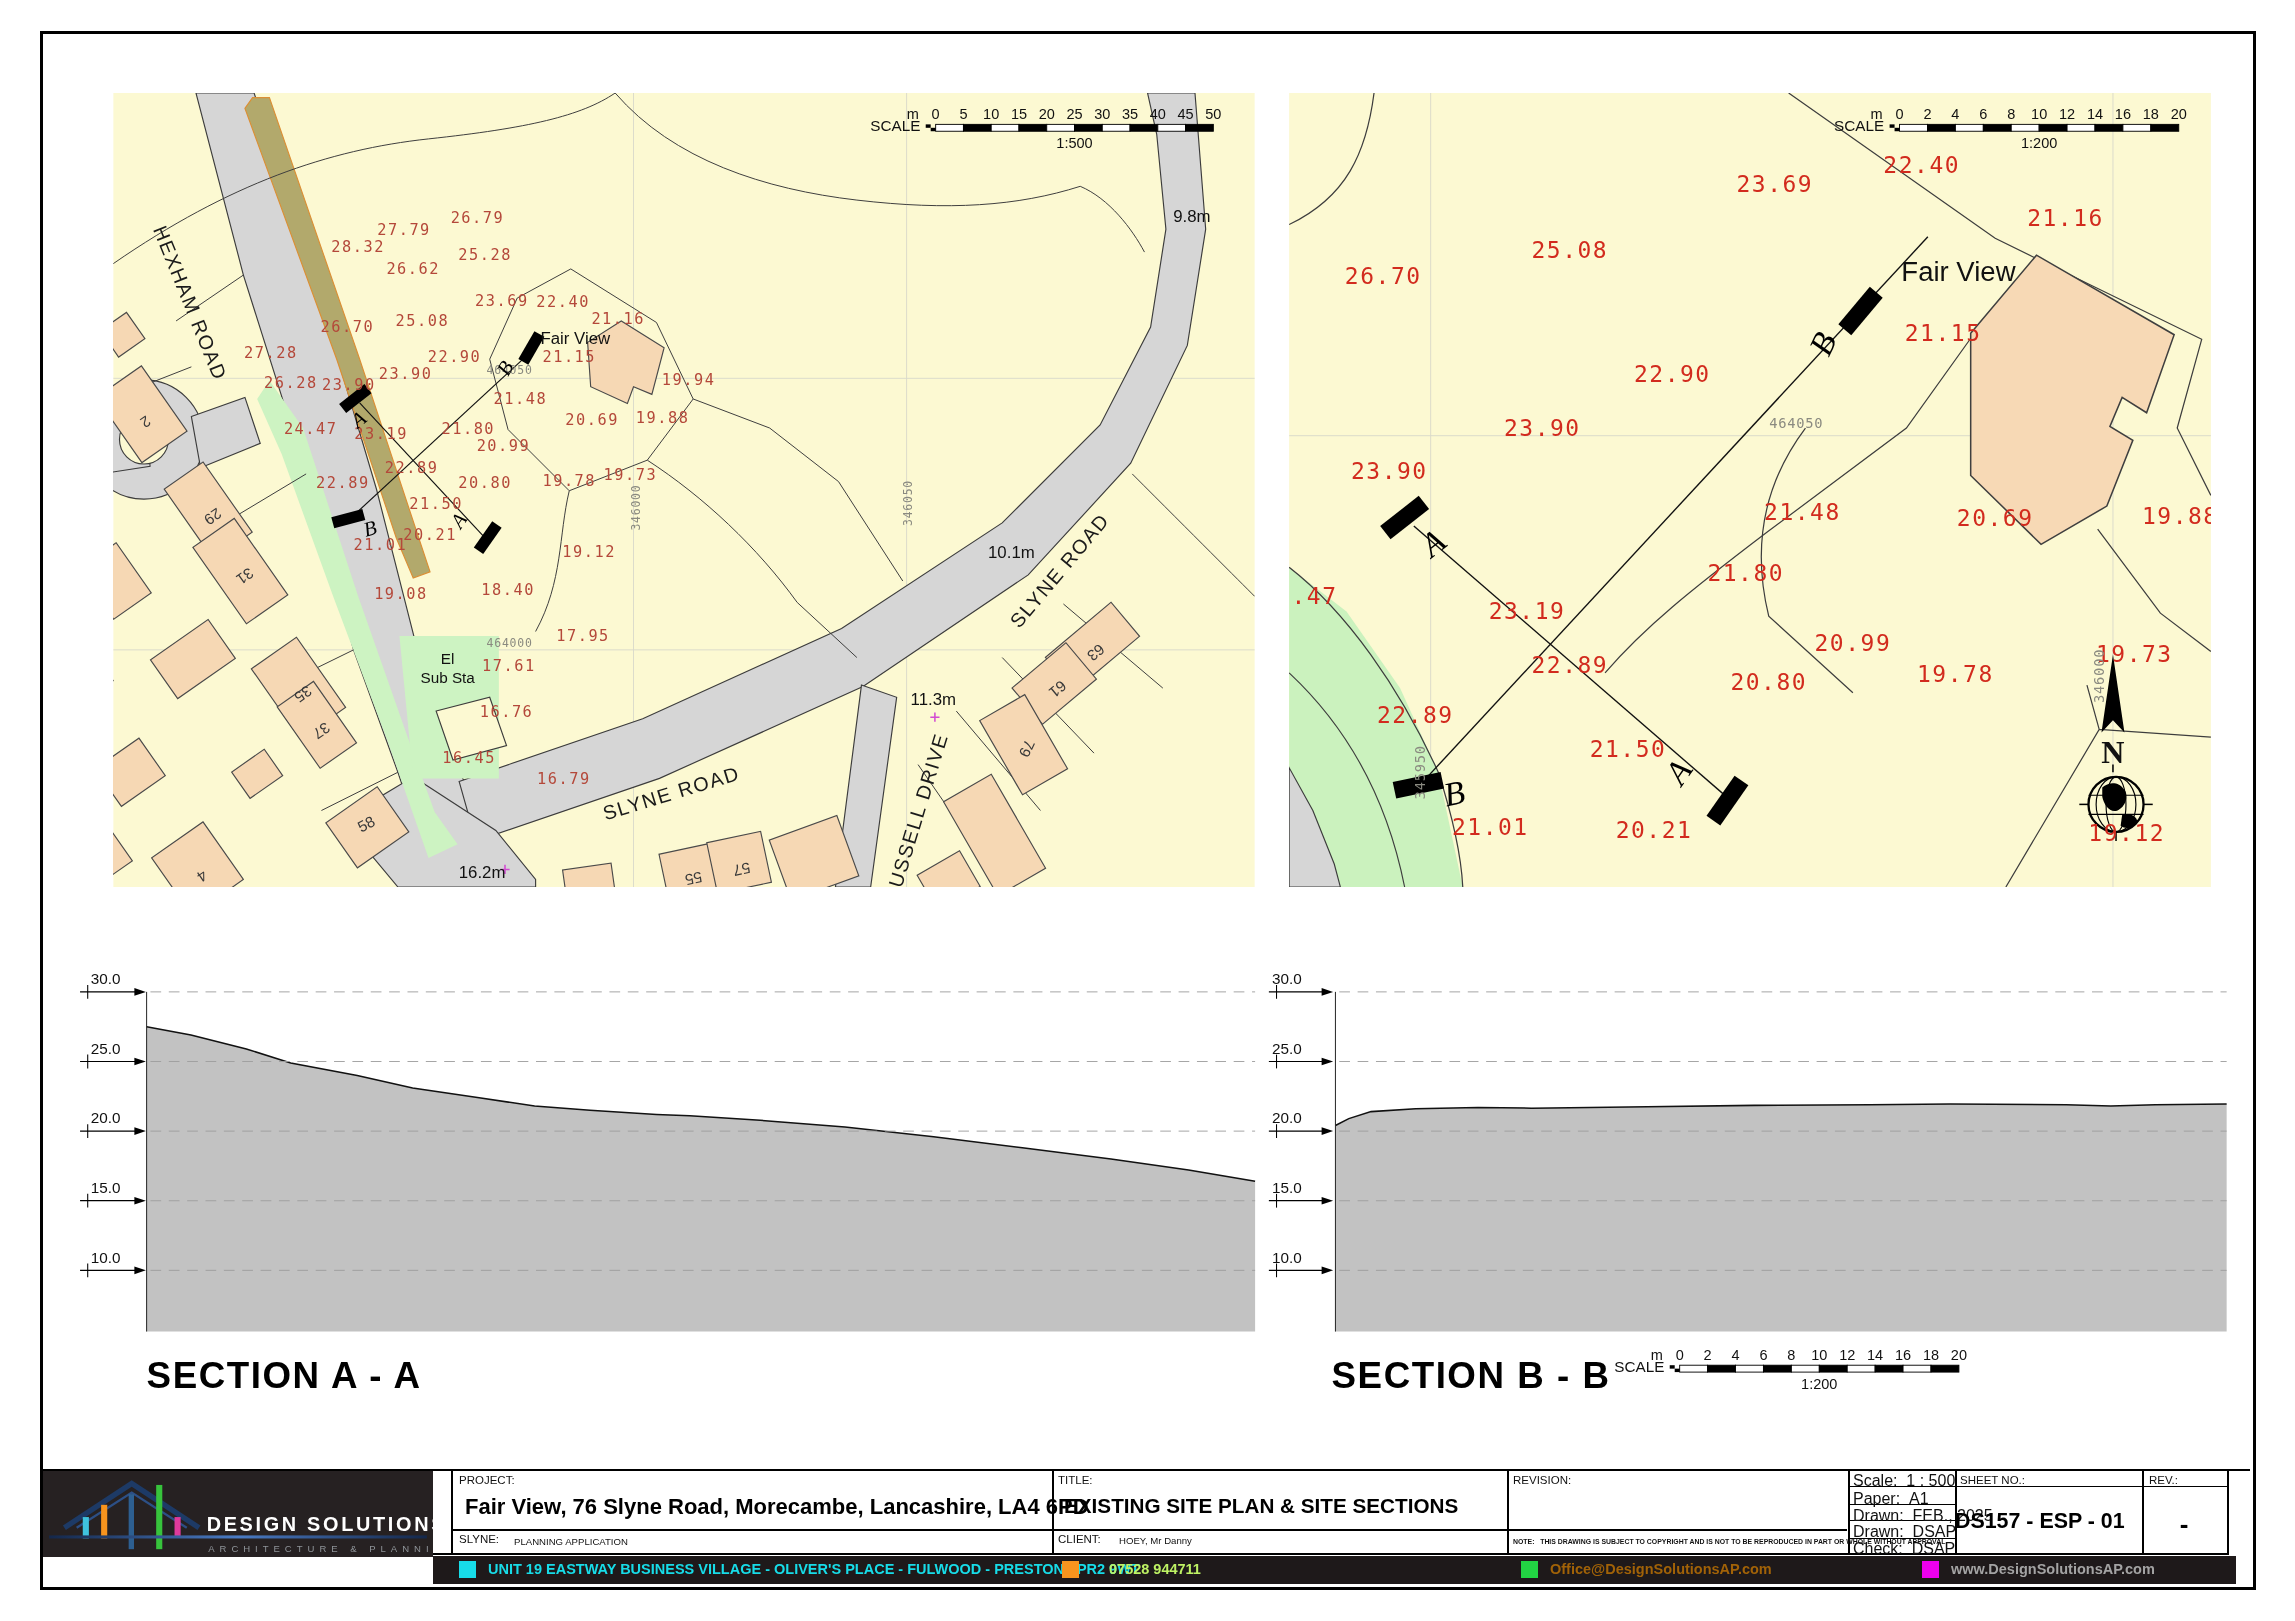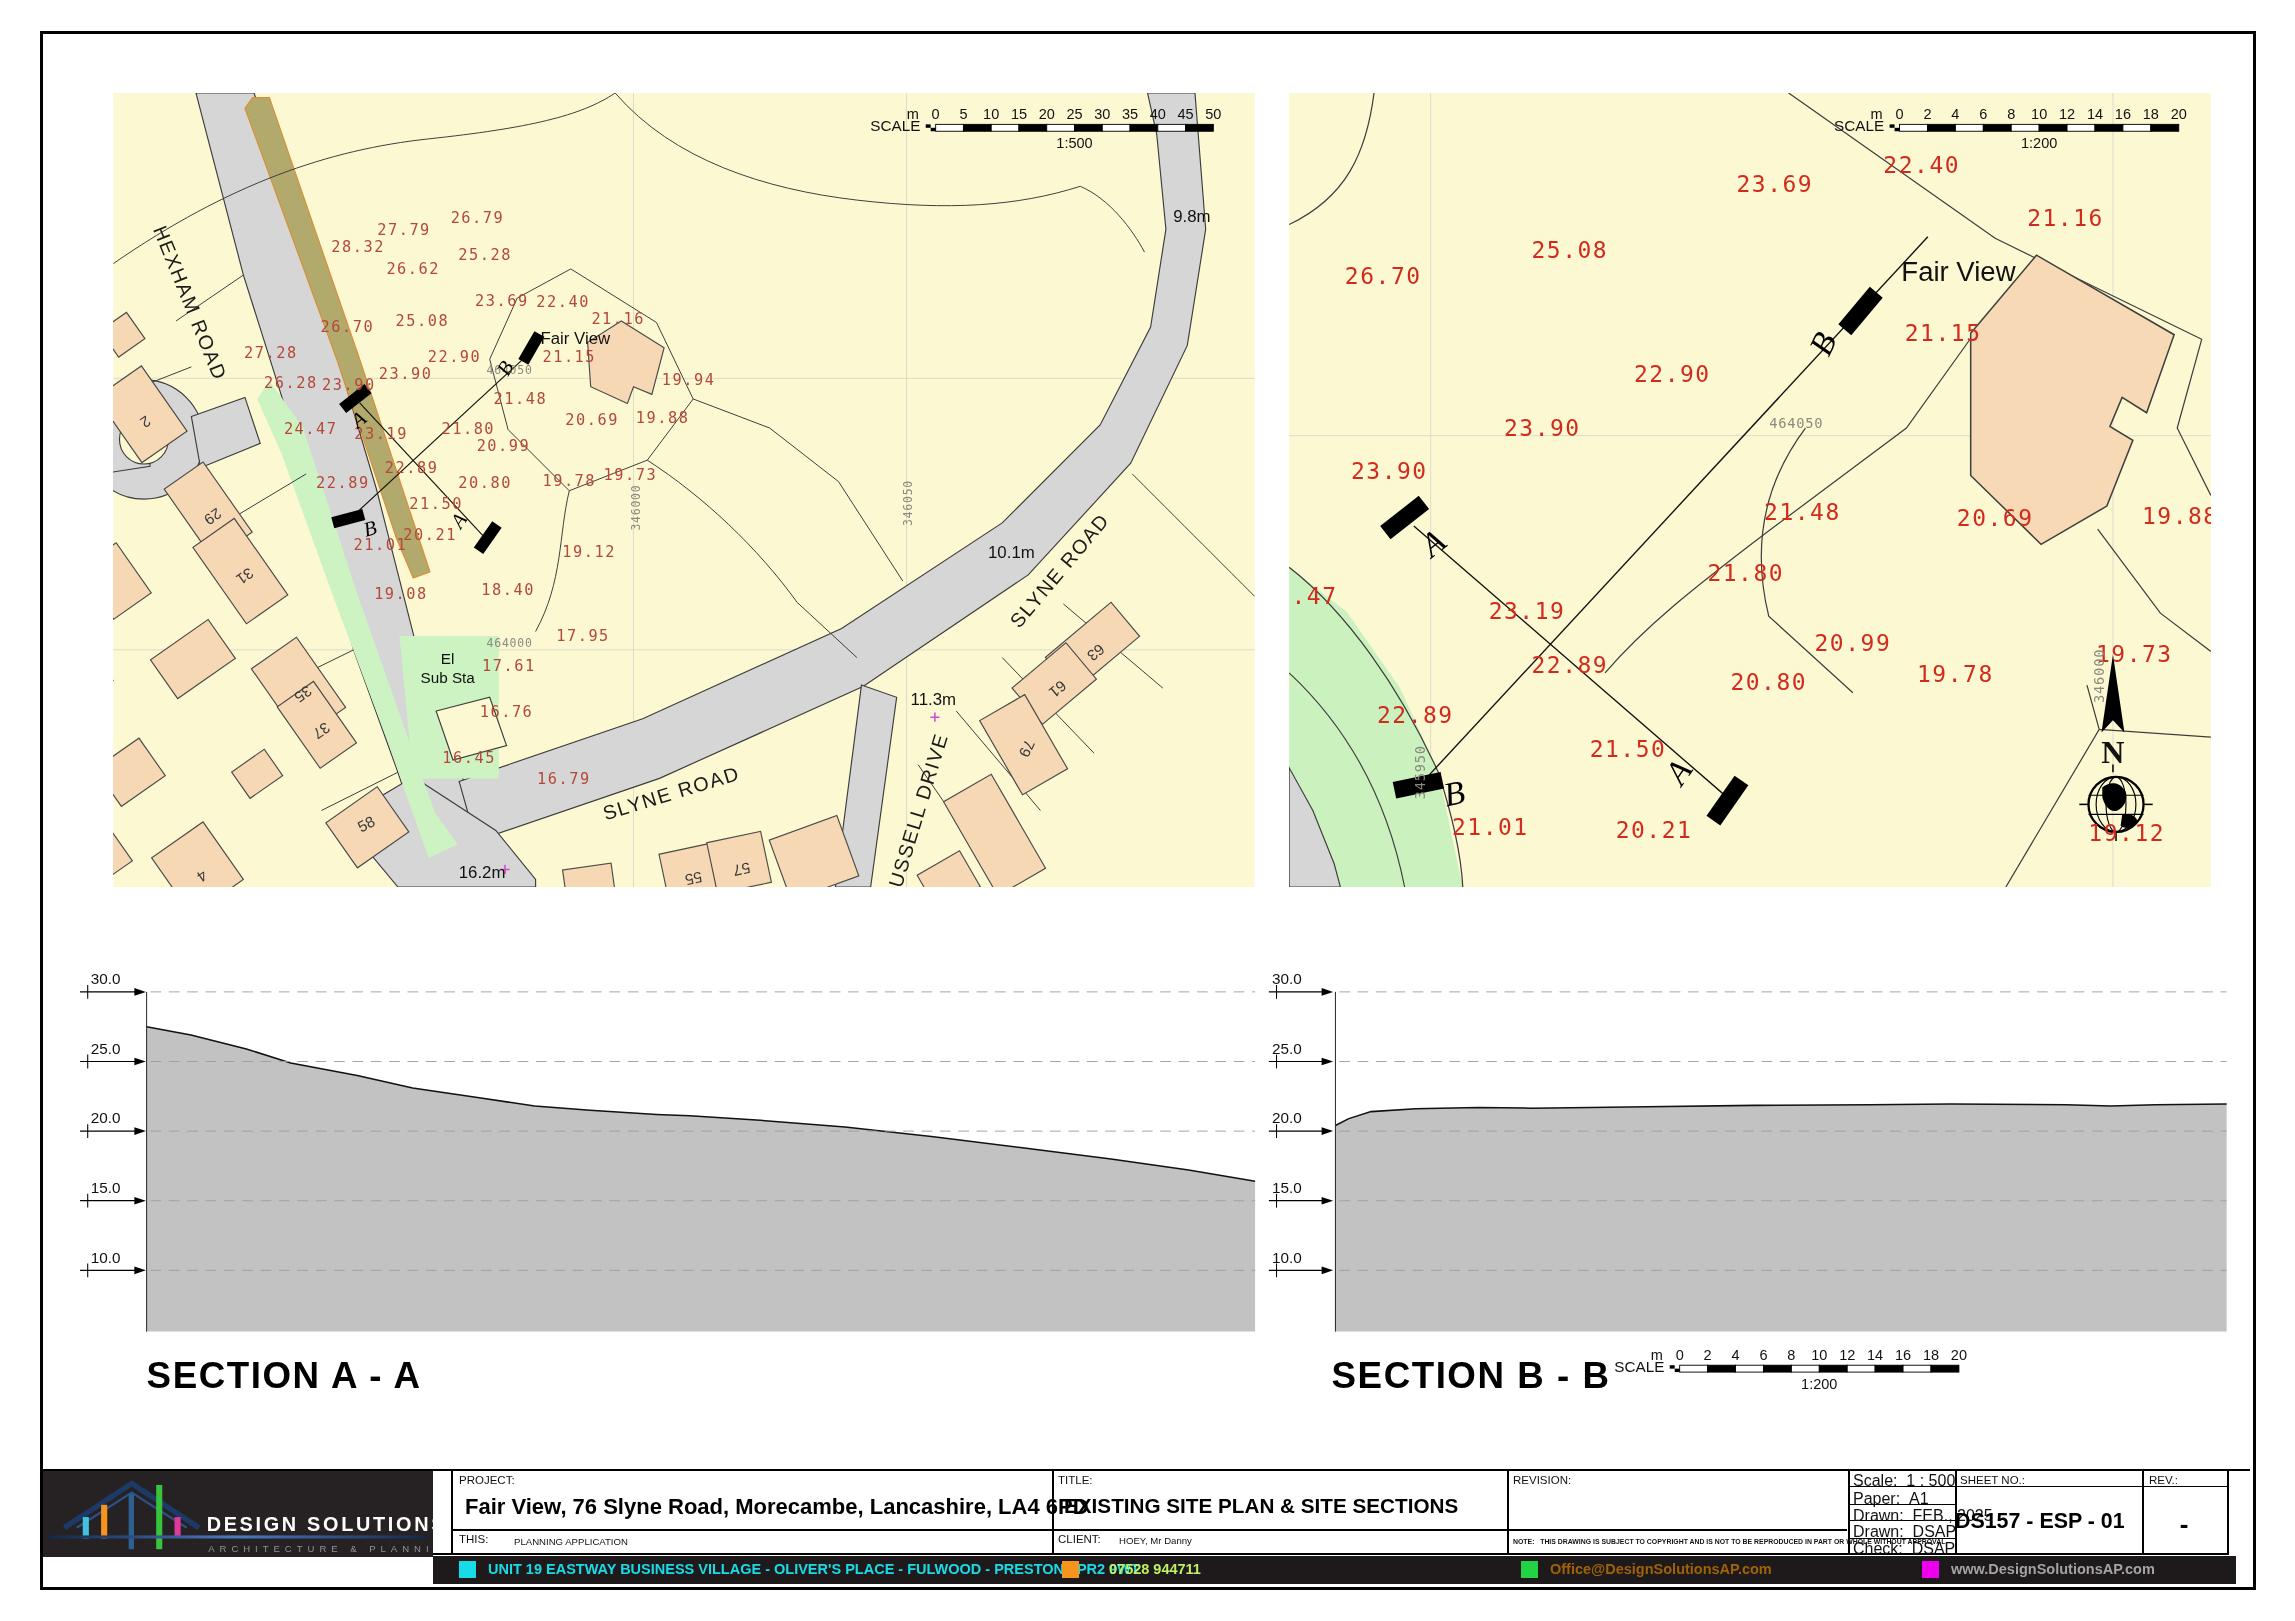--- a/index.html
+++ b/index.html
@@ -435,21 +435,21 @@
 <div class="abs meta-row" style="left:1853px;top:1490px"><span>Paper:</span>&nbsp;&nbsp;<span>A1</span></div>
 <div class="abs meta-row" style="left:1853px;top:1507px"><span>Drawn:</span>&nbsp;&nbsp;<span>FEB., 2025</span></div>
 <div class="abs meta-row" style="left:1853px;top:1523px"><span>Drawn:</span>&nbsp;&nbsp;<span>DSAP</span></div>
 <div class="abs meta-row" style="left:1853px;top:1540px"><span>Check:</span>&nbsp;&nbsp;<span>DSAP</span></div>
 
 <div class="abs cell-label" style="left:1960px;top:1474px">SHEET NO.:</div>
 <div class="abs" style="left:1955px;top:1509px;width:187px;font-size:21.4px;font-weight:bold">DS157 - ESP - 01</div>
 <div class="abs cell-label" style="left:2149px;top:1474px">REV.:</div>
 <div class="abs" style="left:2142px;top:1509px;width:84px;text-align:center;font-size:26px;font-weight:bold">-</div>
 
-<div class="abs cell-label" style="left:459px;top:1533px">THIS:</div>
+<div class="abs cell-label" style="left:459px;top:1533px">SLYNE:</div>
 <div class="abs cell-sub" style="left:514px;top:1536px">PLANNING APPLICATION</div>
 <div class="abs cell-label" style="left:1058px;top:1533px">CLIENT:</div>
 <div class="abs cell-sub" style="left:1119px;top:1535px">HOEY, Mr Danny</div>
 <div class="abs note-txt" style="left:1513px;top:1538px"><span>NOTE:</span>&nbsp;&nbsp;&nbsp;<span>THIS DRAWING IS SUBJECT TO COPYRIGHT AND IS NOT TO BE REPRODUCED IN PART OR WHOLE WITHOUT APPROVAL</span></div>
 
 <div class="abs" id="logo-panel">
   <svg width="390" height="86" viewBox="0 0 510 112">
     <defs>
       <linearGradient id="lg" x1="0" y1="0" x2="1" y2="0">
         <stop offset="0" stop-color="#14274a"></stop>

